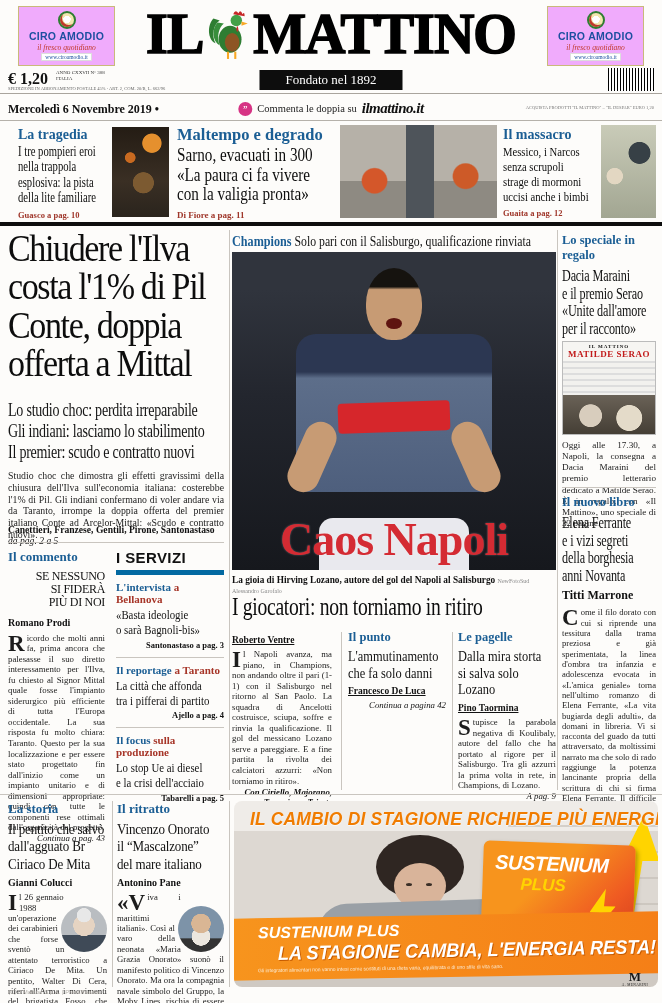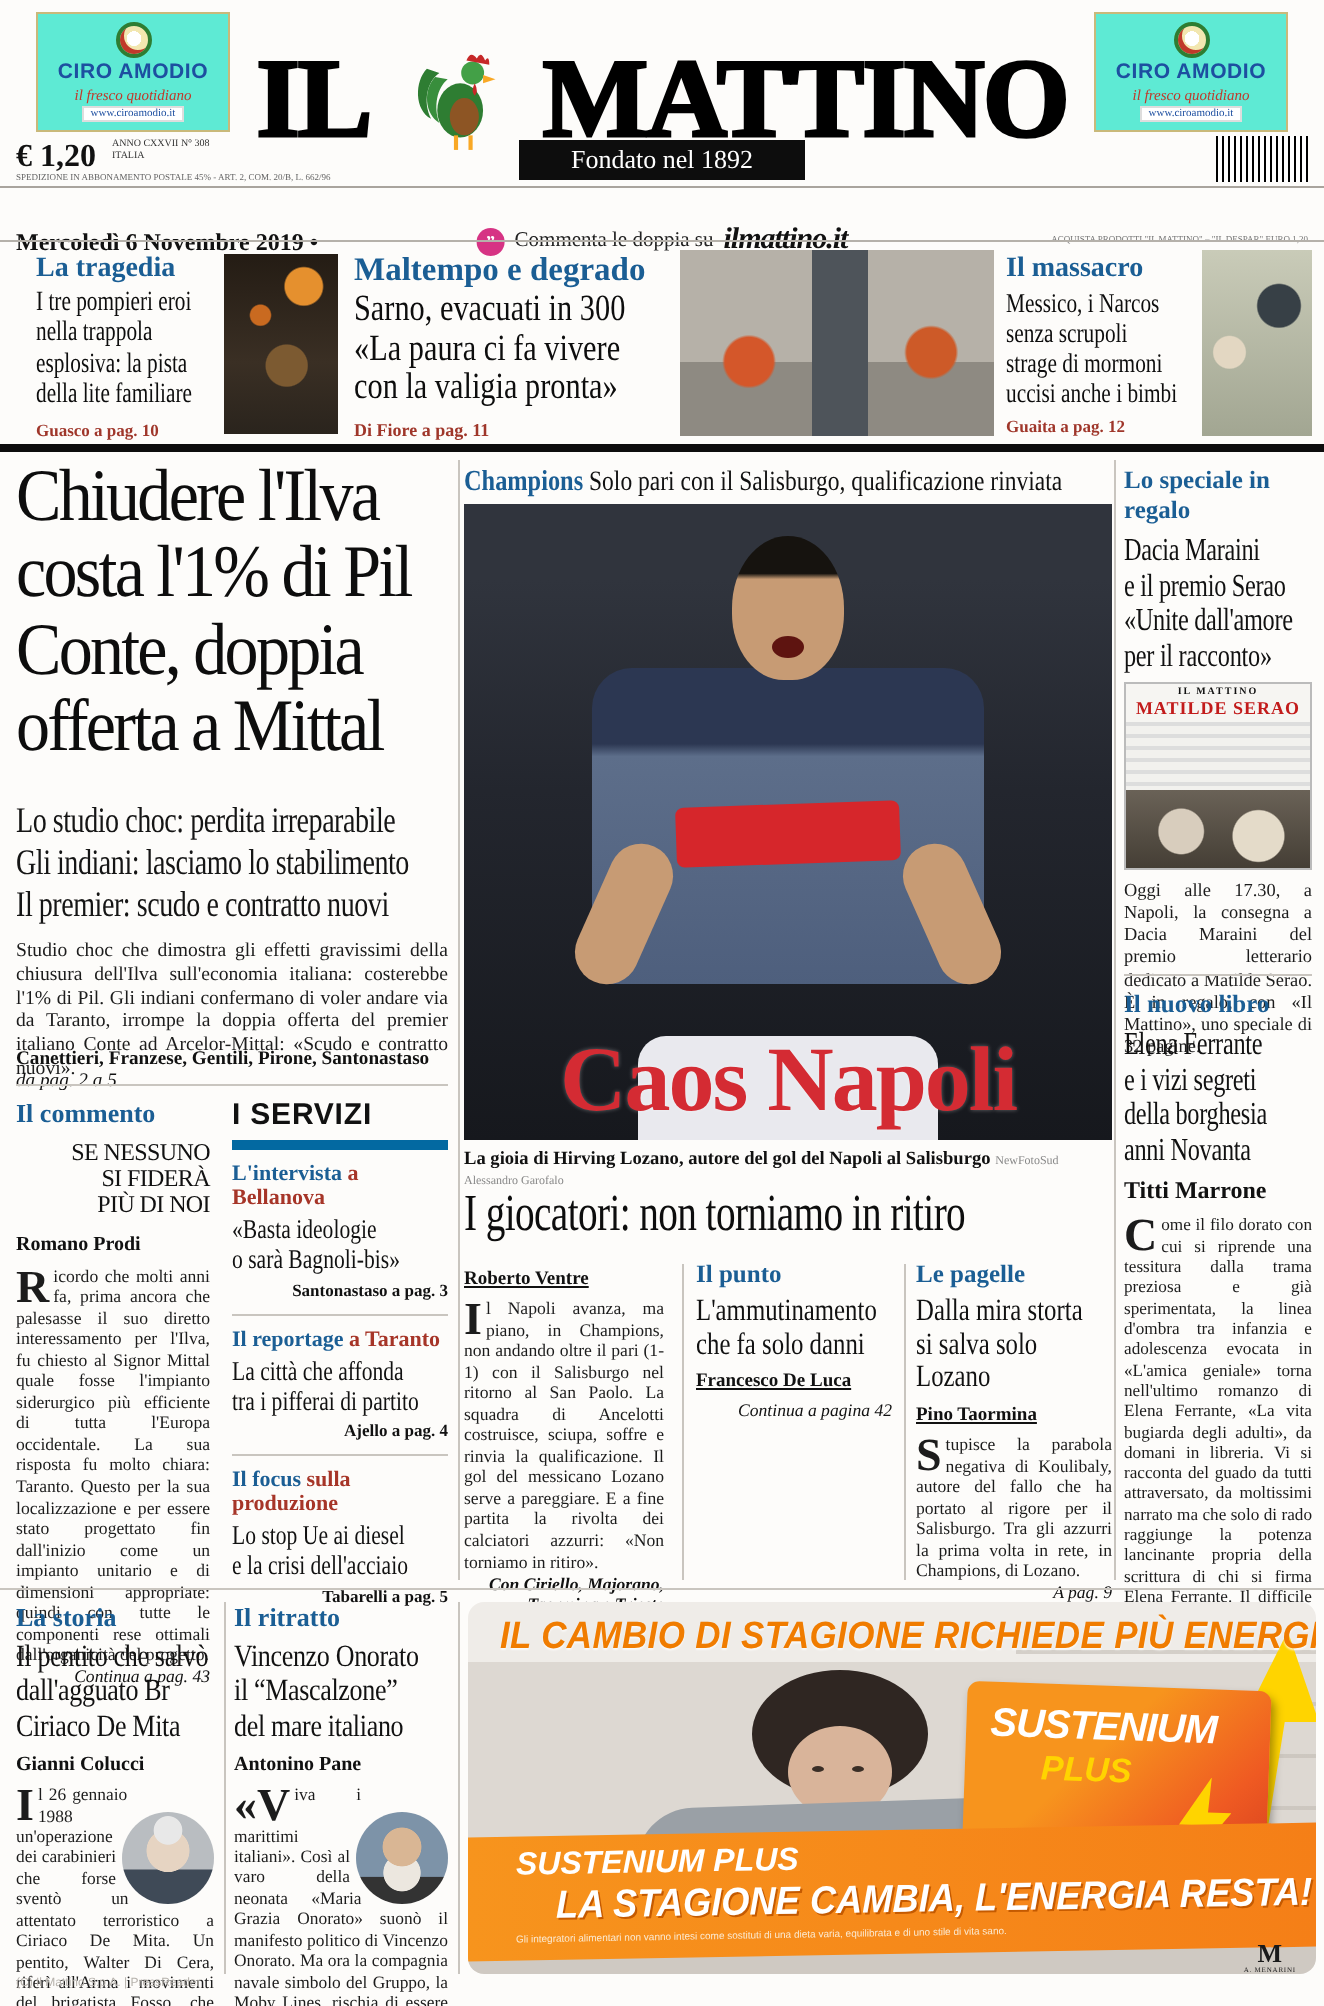--- a/index.html
+++ b/index.html
@@ -14,46 +14,46 @@
   .kicker-blue { color:#1b5e94; font-weight:700; }
   .kicker-red  { color:#a63528; font-weight:700; }
   .byline-red  { color:#9f362a; font-weight:700; }
   .pageref { font-style:italic; }
   .bodytext { text-align:justify; line-height:1.2; color:#1c1c1c; }
   .dropcap::first-letter { float:left; font-size:23px; line-height:0.8; padding:2px 2px 0 0; font-weight:700; }
   .vline { position:absolute; width:1px; background:#c9c5bf; }
   .hline { position:absolute; height:1px; background:#c9c5bf; }
 
   
-  .ciro { position:absolute; top:6px; width:97px; height:60px; background:#5eead4; border:1px solid #c9b97a;
+  .ciro { position:absolute; top:6px; width:97px; height:60px; background:#f0abfc; border:1px solid #c9b97a;
           display:flex; flex-direction:column; align-items:center; justify-content:center; gap:1px; }
   .ciro.left { left:18px; } .ciro.right { left:547px; }
   .ciro-crest { width:18px; height:18px; border-radius:50%; border:2px solid #2e7d32;
                 background:radial-gradient(circle at 50% 45%, #fff 0 35%, #f2e7b0 36%);
                 box-shadow:inset 2px -2px 0 #c0392b; }
   .ciro-name { font-family:"Liberation Sans",sans-serif; font-weight:700; color:#1d4fa0; font-size:10.5px; letter-spacing:.3px; }
   .ciro-tag  { font-style:italic; color:#c0392b; font-size:7.5px; }
   .ciro-web  { font-size:5.5px; color:#1d4fa0; background:#fff; padding:0 3px; border:1px solid #ddd; }
 
   .masthead { position:absolute; left:118px; top:2px; width:426px; height:64px;
-              display:flex; align-items:center; justify-content:center; gap:20px;margin-top:16px; }
+              display:flex; align-items:center; justify-content:center; gap:2px; }
   .mast-word { font-weight:700; font-size:56px; letter-spacing:-1px; color:#000;
                -webkit-text-stroke:1.6px #000; line-height:1; }
   .rooster { width:42px; height:52px; margin:0 2px; }
 
   .founded { position:absolute; left:50%; top:70px; transform:translateX(-50%);
              background:#0d0d0d; color:#fff; font-size:13px; padding:2px 26px; }
   .priceblock { position:absolute; left:8px; top:70px; line-height:1.1; }
   .price { font-weight:700; font-size:16px; display:inline-block; }
   .issue { display:inline-block; font-size:5px; color:#333; vertical-align:top; margin-left:4px; line-height:1.2; }
   .postal { position:absolute; left:8px; top:86px; font-size:4.5px; color:#666; width:170px; }
   .barcode { position:absolute; left:608px; top:68px; width:46px; height:23px;
              background:repeating-linear-gradient(90deg,#000 0 1px,#fff 1px 3px,#000 3px 4px,#fff 4px 6px); }
   .rule1 { top:93px; left:0; width:662px; background:#a9a49d; }
-  .daterow { position:absolute; left:0; top:96px; width:662px; height:24px;margin-top:12px; }
+  .daterow { position:absolute; left:0; top:96px; width:662px; height:24px; }
   .dateleft { position:absolute; left:8px; top:6px; font-weight:700; font-size:12px; }
   .commentmid { position:absolute; left:50%; top:4px; transform:translateX(-50%);
                 display:flex; align-items:center; gap:5px; }
   .comment-icon { width:14px; height:14px; border-radius:50%; background:#d63384; color:#fff;
                   font-size:9px; font-weight:700; display:flex; align-items:center; justify-content:center; }
   .commenttext { font-size:10.5px; color:#222; }
   .sitescript { font-weight:700; font-style:italic; font-size:15px; letter-spacing:-.5px; }
   .rightnote { position:absolute; right:8px; top:9px; font-size:4.5px; color:#777; }
   .rule2 { top:120px; left:0; width:662px; background:#b5b1aa; }
 

